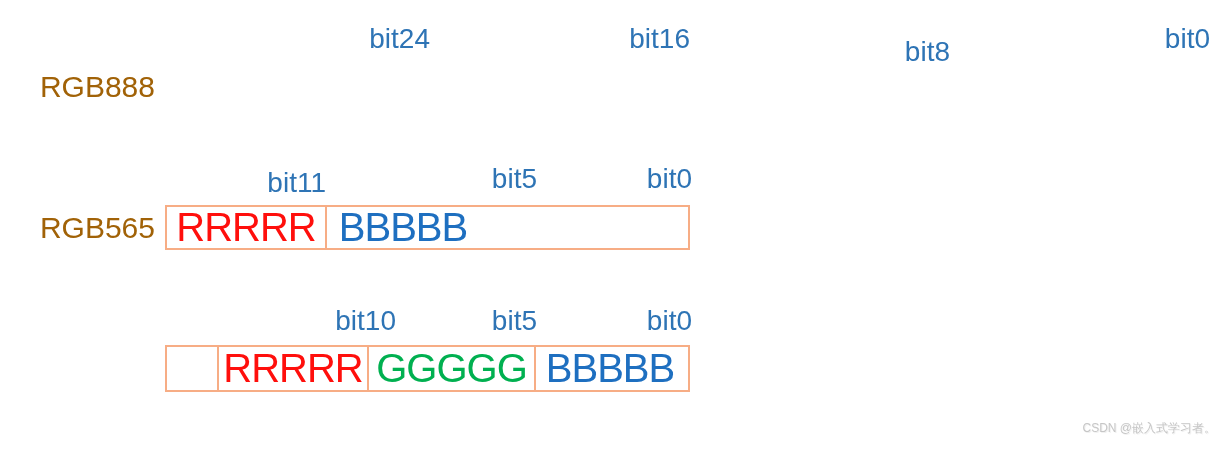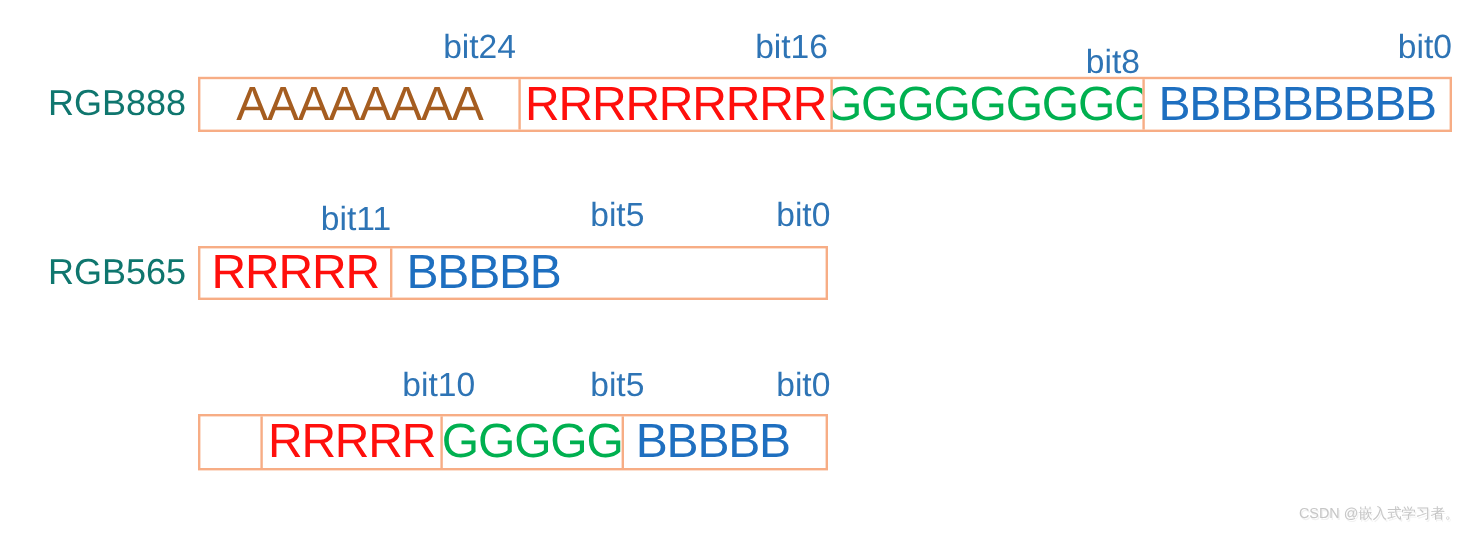--- a/index.html
+++ b/index.html
@@ -7,21 +7,21 @@
     position:relative;
     width:1226px;height:451px;
     background:#ffffff;
     font-family:"Liberation Sans", sans-serif;
     overflow:hidden;
   }
   .fmt-label{
     position:absolute;
     left:0;width:155px;
     text-align:right;
-    color:#0f766e;
+    color:#a16207;
     font-size:30px;
     line-height:46px;
   }
   .bit-label{
     position:absolute;
     transform:translateX(-100%);
     color:#2E74B5;
     font-size:28px;
     line-height:30px;
     white-space:nowrap;
@@ -64,45 +64,39 @@
 
 <div class="canvas">
 
   <span class="bit-label" style="left:430px;top:24px">bit24</span>
   <span class="bit-label" style="left:690px;top:24px">bit16</span>
   <span class="bit-label" style="left:950px;top:37px">bit8</span>
   <span class="bit-label" style="left:1210px;top:24px">bit0</span>
 
   <div class="fmt-label" style="top:64px">RGB888</div>
 
-  <div class="box" style="left:165px;top:64px;width:1045px;height:46px">
-    <div class="cell c-alpha" style="width:265px">AAAAAAAA</div>
-    <div class="cell c-red" style="width:260px">RRRRRRRRR</div>
-    <div class="cell c-green" style="width:260px">GGGGGGGGG</div>
-    <div class="cell c-blue" style="width:256px">BBBBBBBBB</div>
-  </div>
 
   <span class="bit-label" style="left:326px;top:168px">bit11</span>
   <span class="bit-label" style="left:537px;top:164px">bit5</span>
   <span class="bit-label" style="left:692px;top:164px">bit0</span>
 
   <div class="fmt-label" style="top:205px">RGB565</div>
 
   <div class="box" style="left:165px;top:205px;width:525px;height:45px">
     <div class="cell c-red" style="width:158px">RRRRR</div>
     <div class="cell c-blue" style="width:154px">BBBBB</div>
   </div>
 
   <span class="bit-label" style="left:396px;top:306px">bit10</span>
   <span class="bit-label" style="left:537px;top:306px">bit5</span>
   <span class="bit-label" style="left:692px;top:306px">bit0</span>
 
 
   <div class="box" style="left:165px;top:345px;width:525px;height:47px">
     <div class="cell c-none" style="width:50px"></div>
     <div class="cell c-red" style="width:150px">RRRRR</div>
-    <div class="cell c-green" style="width:151px">GGGGG</div>
+    <div class="cell c-green" style="width:167px">GGGGG</div>
     <div class="cell c-blue" style="width:150px">BBBBB</div>
   </div>
 
   <div class="watermark">CSDN @嵌入式学习者。</div>
 
 </div>
 
 </body></html>

